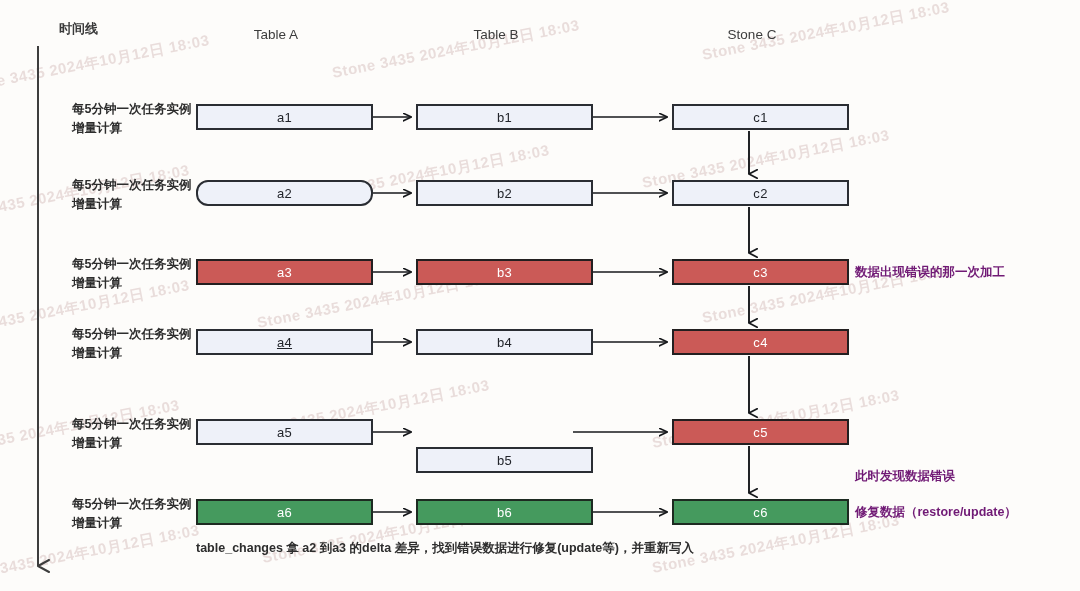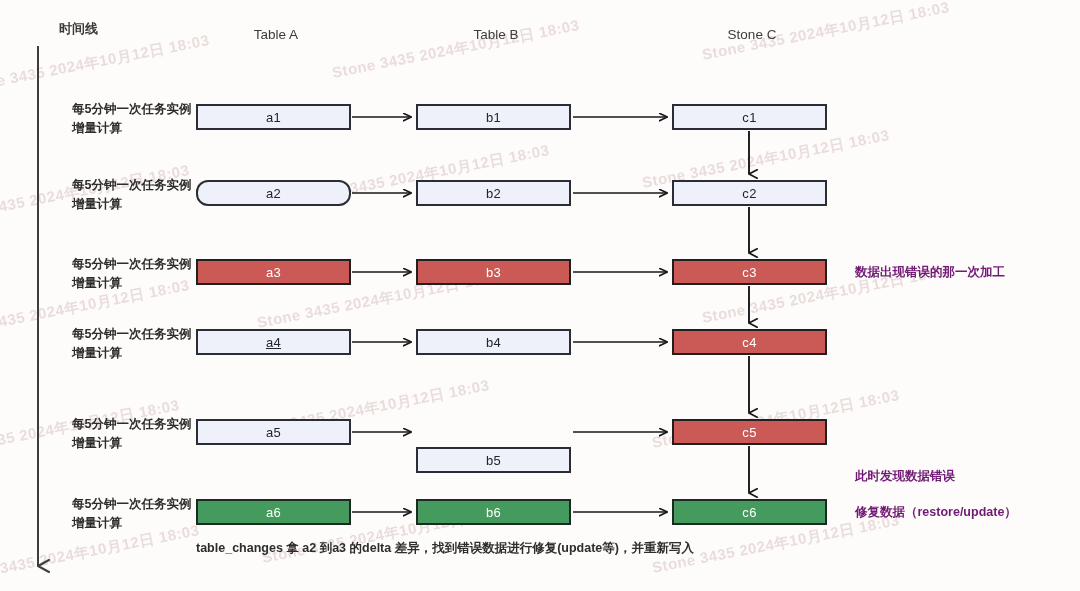--- a/index.html
+++ b/index.html
@@ -66,21 +66,21 @@
     width: 140px;
     text-align: left;
     font-size: 12.5px;
     font-weight: 700;
     line-height: 19px;
     color: #2d2d2d;
   }
 
   .node {
     position: absolute;
-    width: 155px;
+    width: 177px;
     height: 26px;
     box-sizing: border-box;
     border: 2px solid #26292e;
     display: flex;
     align-items: center;
     justify-content: center;
     font-size: 13px;
     letter-spacing: .3px;
   }
   .node.blue {

